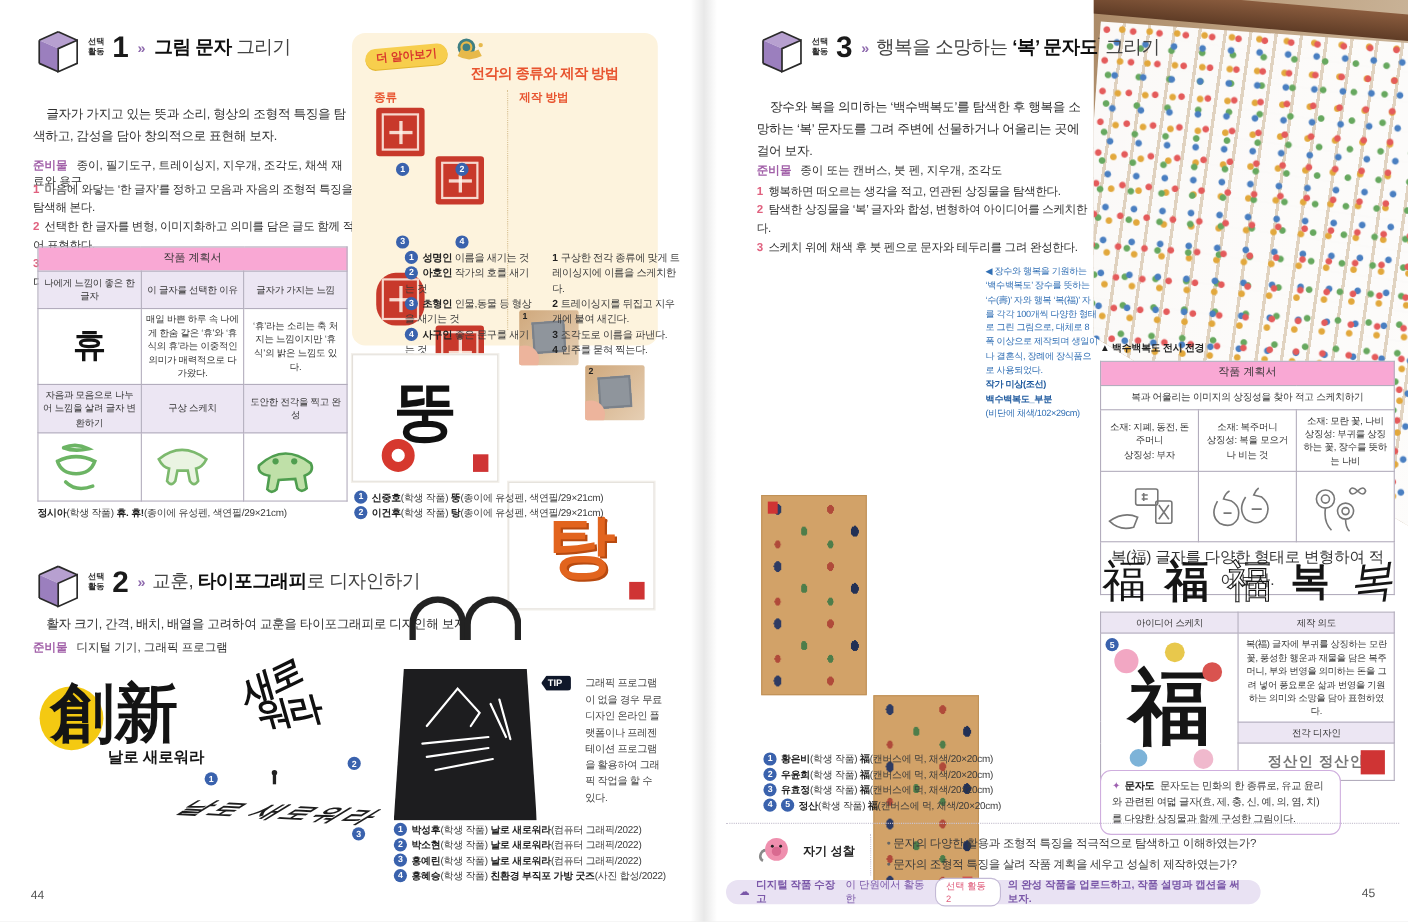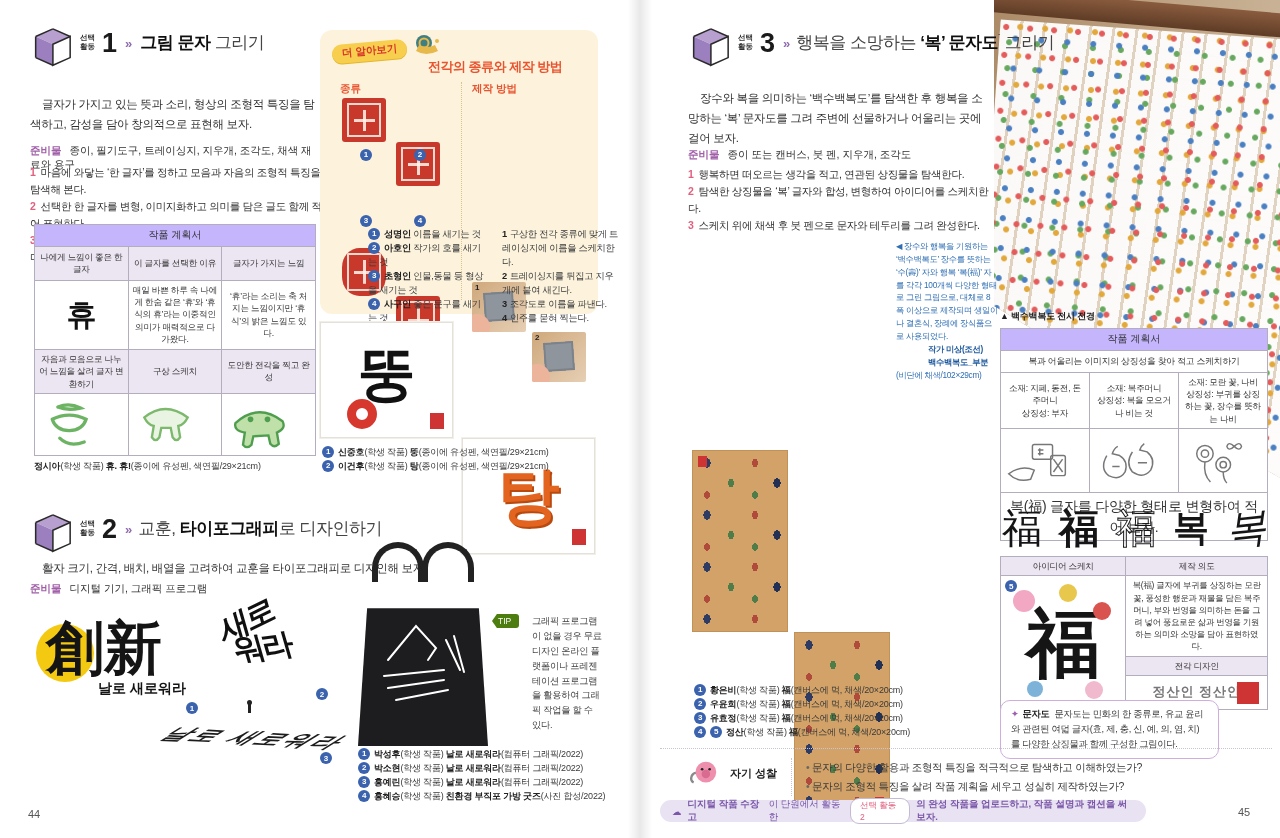--- a/index.html
+++ b/index.html
@@ -31,21 +31,21 @@
   
   .cn { display:inline-flex; width:12px; height:12px; border-radius:50%; background:#3a62ad;
         color:#fff; font-size:8px; font-weight:700; align-items:center; justify-content:center;
         vertical-align:1px; margin-right:4px; flex:0 0 auto; }
   .cn:empty { display:none; }
   
   table.plan { border-collapse:collapse; width:100%; table-layout:fixed; }
   table.plan td { border:1px solid #b3adbd; text-align:center; vertical-align:middle;
                   font-size:8.6px; line-height:1.45; color:#333; padding:3px 4px; letter-spacing:-0.2px; }
   table.plan td.lav { background:#ece6f3; font-weight:400; }
-  table.plan td.ttl { background:#c4b5fd; font-size:10px; letter-spacing:0; }
+  table.plan td.ttl { background:#f9a8d4; font-size:10px; letter-spacing:0; }
   .bigchar { font-size:30px; font-weight:800; color:#111; font-family:"DejaVu Sans",sans-serif; }
   
   .lm { background:#fdf3dd; border-radius:12px; }
   .ribbon { background:#f7ce4d; border-radius:12px; padding:2px 10px 3px; transform:rotate(-5deg);
             color:#d9372c; font-weight:800; font-size:10.5px; box-shadow:0 1px 0 #e3b62e; }
   .lm-title { color:#e8542f; font-weight:800; font-size:13px; letter-spacing:-0.5px; }
   .lm-lbl { color:#e8542f; font-weight:800; font-size:10.5px; }
   .stamp { background:#c8392b; border-radius:3px; position:relative; overflow:hidden; }
   .stamp::after { content:""; position:absolute; inset:5px; border:2px solid rgba(255,245,235,.85);
                   background:
@@ -72,21 +72,21 @@
   .cubeTxt span { display:block; }
   .cubeTxt .l1 { transform:skewY(-10deg); }
   .cubeTxt .l2 { transform:skewY(9deg) translateX(8px); }
   .perspTxt { font-weight:700; color:#1d1d1d; font-size:27px; letter-spacing:3px; white-space:nowrap;
               transform:skewX(-56deg) scaleY(.58) rotate(5deg); display:inline-block; }
   
   .bag { background:#1d1d1f; clip-path:polygon(7% 17%, 93% 17%, 100% 100%, 0 100%); position:relative; }
   .handle { position:absolute; width:52px; height:40px; border:6px solid #222;
             border-bottom:none; border-radius:26px 26px 0 0; top:-18px; }
   
-  .tipTag { background:#4d7c0f; color:#fff; font-weight:400; font-size:8.5px; padding:2px 8px 2px 6px;
+  .tipTag { background:#0f172a; color:#fff; font-weight:700; font-size:8.5px; padding:2px 8px 2px 6px;
             clip-path:polygon(0 50%, 18% 0, 100% 0, 100% 100%, 18% 100%); border-radius:3px; }
   .tipTxt { font-size:9.3px; line-height:1.6; color:#444; letter-spacing:-0.3px; }
   
   .photoWall { background:linear-gradient(105deg,#ab8a67 0%,#c0a586 45%,#d3c2aa 100%); overflow:hidden; }
   .photoWall .beam { position:absolute; top:2px; left:-12px; width:118%; height:24px;
                      background:linear-gradient(#8a5c3e,#5f3c26); transform:rotate(5deg); }
   .photoWall .tiles { position:absolute; inset:30px -20px -20px -10px; transform:rotate(4deg);
       background-image:
         radial-gradient(circle at 6px 7px, #e45b5b 2.5px, transparent 3.5px),
         radial-gradient(circle at 16px 18px, #4a7fc1 2.5px, transparent 3.5px),
@@ -98,21 +98,21 @@
   .panel { background:#d2a268; border:1px solid #c09258; position:relative;
       background-image:
         radial-gradient(ellipse 6px 8px at 14px 12px, #2e3b63 60%, transparent 61%),
         radial-gradient(ellipse 5px 7px at 38px 32px, #4e7d4a 60%, transparent 61%),
         radial-gradient(ellipse 5px 7px at 62px 12px, #b04a3a 60%, transparent 61%),
         radial-gradient(ellipse 6px 8px at 84px 32px, #223055 60%, transparent 61%),
         radial-gradient(ellipse 5px 7px at 14px 44px, #b04a3a 55%, transparent 56%),
         radial-gradient(ellipse 5px 7px at 62px 44px, #4e7d4a 55%, transparent 56%);
       background-size:96px 52px; }
   .bluebox { font-size:8.3px; line-height:1.55; color:#2f6eb4; letter-spacing:-0.3px; }
-  .bluebox b { color:#1f5a9e;margin-left:32px; }
+  .bluebox b { color:#1f5a9e; }
   .calli { font-family:"DejaVu Serif","Liberation Serif",serif; color:#151515; display:flex;
            align-items:center; justify-content:space-between; }
   .calli span { font-size:40px; font-weight:700; }
   .calli .c1 { font-weight:400; }
   .calli .c3 { -webkit-text-stroke:1px #151515; color:transparent; font-weight:400; }
   .calli .c4 { font-family:"Liberation Sans",sans-serif; font-weight:900; font-size:36px; }
   .calli .c5 { font-style:italic; font-weight:400; transform:rotate(-6deg); }
   .mbox { background:#fff; border:1.5px solid #cfaede; border-radius:10px; }
   .mbox .star { color:#9d5fb0; font-weight:800; margin-right:4px; }
   .mbox .term { font-weight:800; color:#222; margin-right:5px; }

